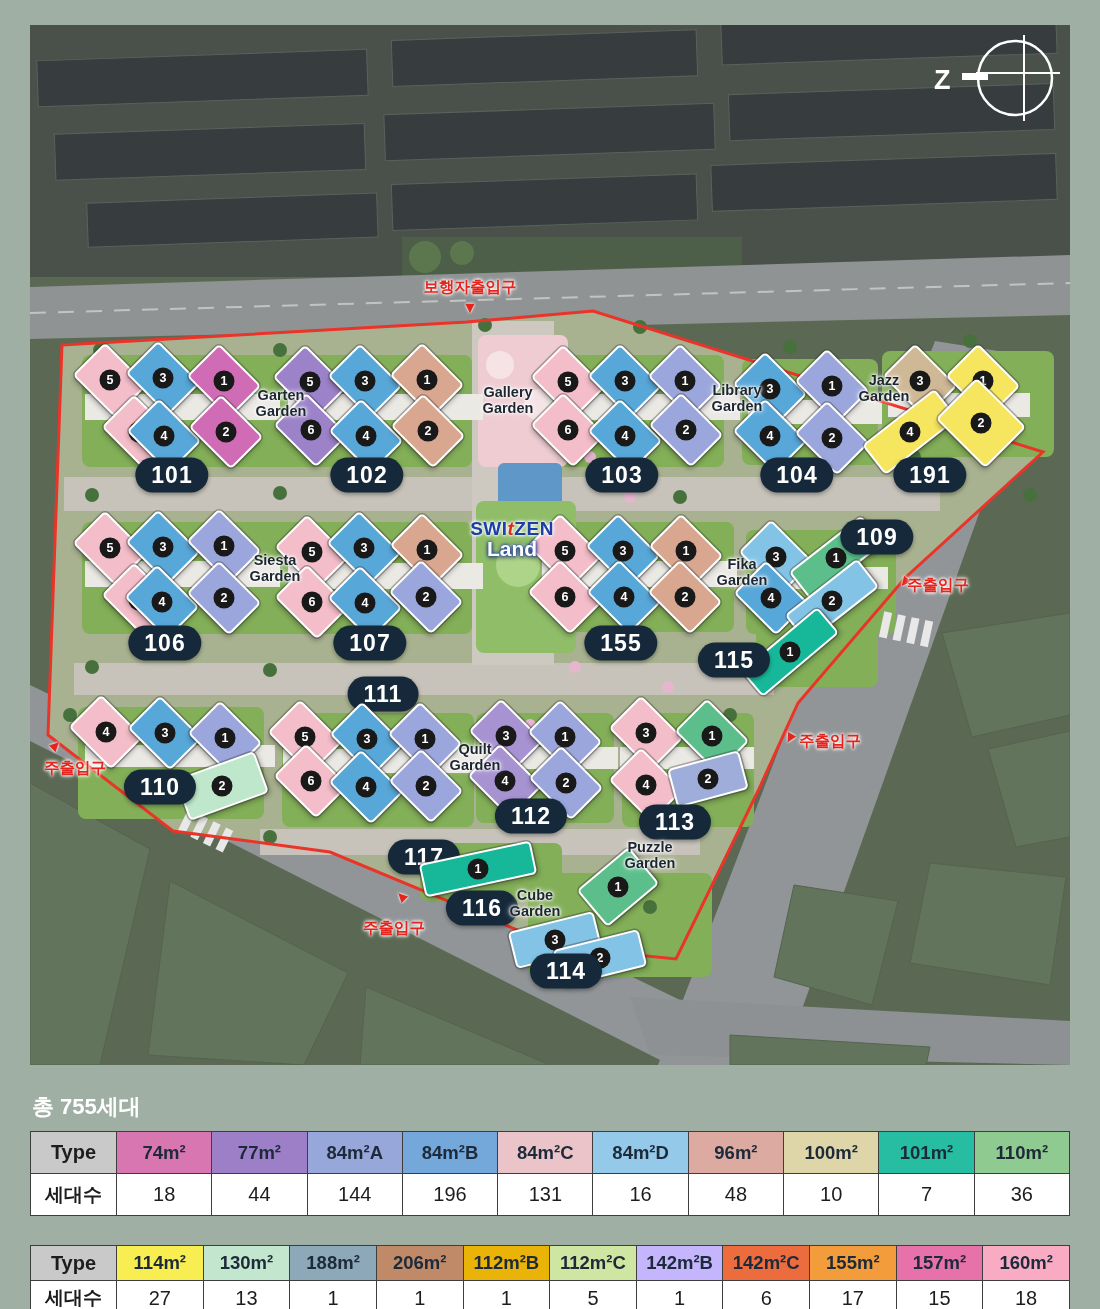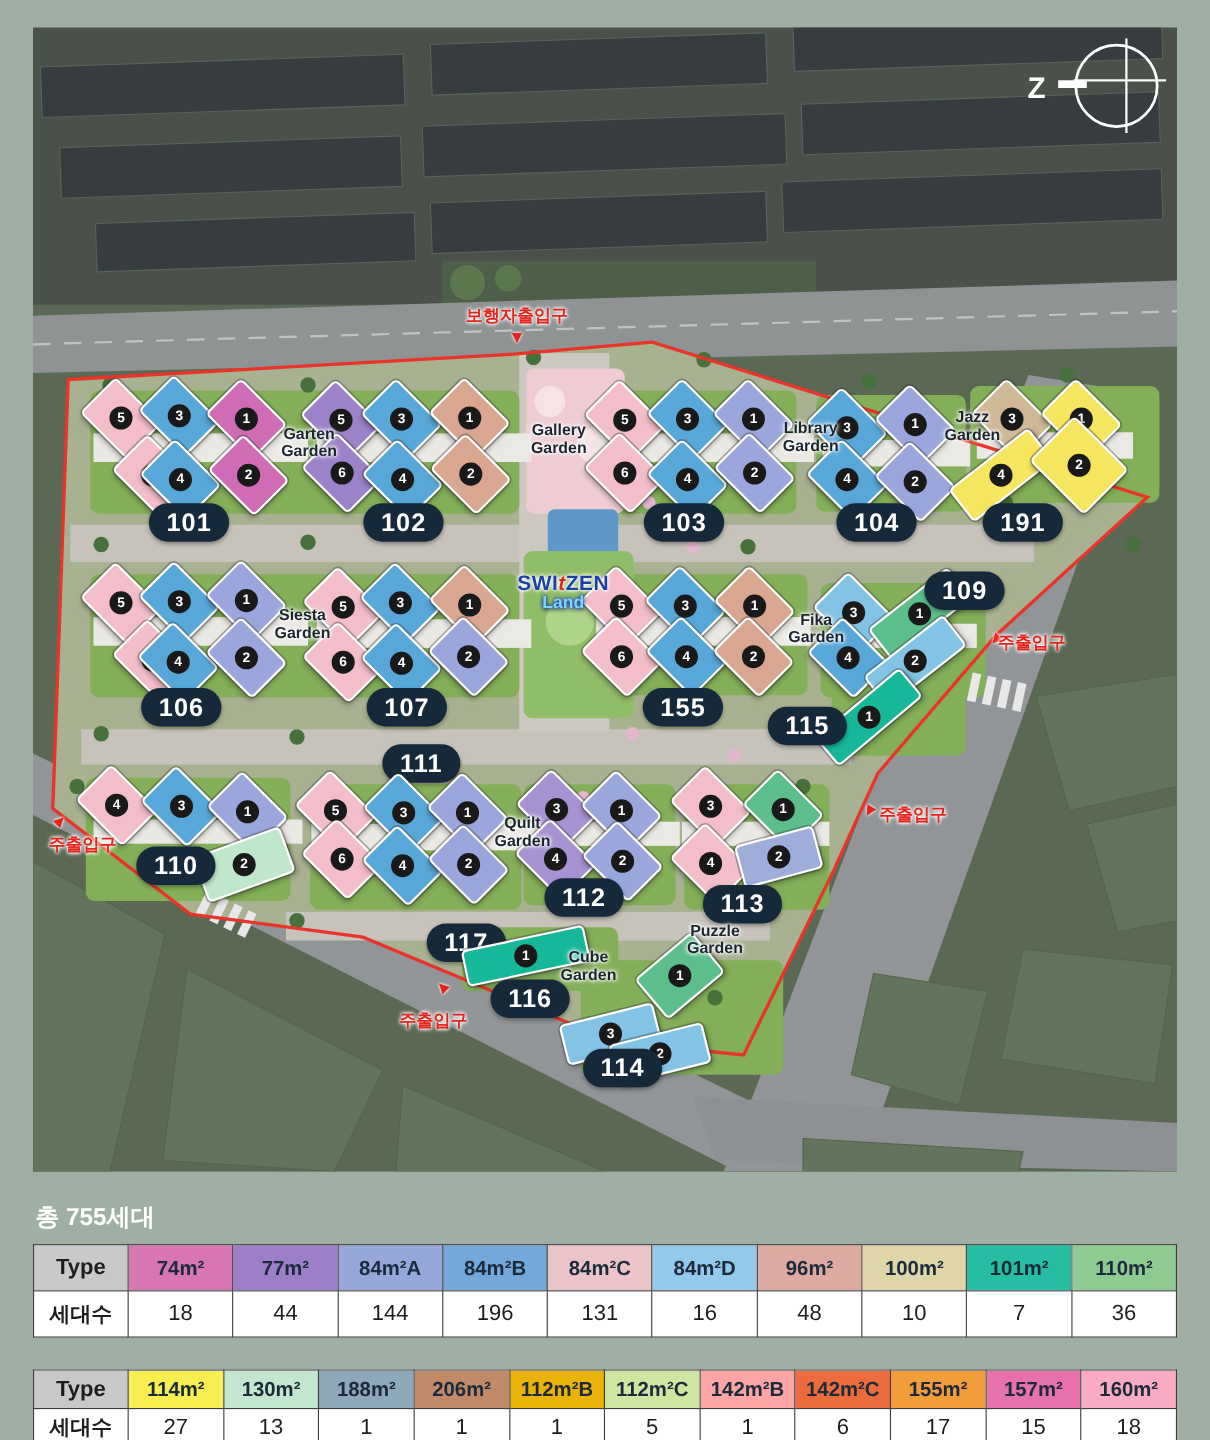--- a/index.html
+++ b/index.html
@@ -44,21 +44,21 @@
   }
   .ent-t{
     position:absolute;color:#e5251d;font-size:16px;line-height:1;
     text-shadow:0 0 2px #fff,0 0 3px #fff;
   }
   .logo{position:absolute;transform:translate(-50%,-50%);text-align:center;white-space:nowrap;}
   .logo .l1{font-size:19px;font-weight:800;letter-spacing:.5px;
     text-shadow:0 0 3px #fff,0 0 3px #fff,0 0 5px #fff;}
   .logo .b{color:#1c3ea8;}
   .logo .r{color:#dd2720;font-style:italic;}
-  .logo .l2{color:#7dd3fc;font-size:16px;font-weight:800;margin-top:-3px;
+  .logo .l2{color:#ffffff;font-size:21px;font-weight:800;margin-top:-3px;
     text-shadow:0 0 3px #1c3ea8,0 0 4px #1c3ea8,0 2px 4px rgba(0,0,0,.45);}
   .compass{position:absolute;left:890px;top:6px;}
   
   .total{color:#fff;font-size:22px;font-weight:bold;margin:27px 0 9px 32px;}
   .tables{margin:0 30px;}
   .unit-table{border-collapse:collapse;width:1040px;table-layout:fixed;background:#fff;}
   .unit-table th,.unit-table td{border:1px solid #3d3d3d;text-align:center;overflow:hidden;}
   .t1 tr{height:42px;}
   .t2 tr{height:35px;}
   .t2{margin-top:29px;}
@@ -419,21 +419,21 @@
         <span class="badge" style="transform: translate(-50%, -50%) rotate(14deg);">2</span>
       </div>
       <div class="blk" style="left: 536px; top: 946px; position: absolute;">114</div>
       <div class="garden" style="left: 251px; top: 378px; position: absolute;">Garten<br>Garden</div>
       <div class="garden" style="left: 478px; top: 375px; position: absolute;">Gallery<br>Garden</div>
       <div class="garden" style="left: 707px; top: 373px; position: absolute;">Library<br>Garden</div>
       <div class="garden" style="left: 854px; top: 363px; position: absolute;">Jazz<br>Garden</div>
       <div class="garden" style="left: 245px; top: 543px; position: absolute;">Siesta<br>Garden</div>
       <div class="garden" style="left: 712px; top: 547px; position: absolute;">Fika<br>Garden</div>
       <div class="garden" style="left: 445px; top: 732px; position: absolute;">Quilt<br>Garden</div>
-      <div class="garden" style="left: 505px; top: 854px; position: absolute;">Cube<br>Garden</div>
+      <div class="garden" style="left: 505px; top: 878px; position: absolute;">Cube<br>Garden</div>
       <div class="garden" style="left: 620px; top: 830px; position: absolute;">Puzzle<br>Garden</div>
       <div class="ent-t" style="left: 440px; top: 283px; position: absolute; transform: translate(-50%, -50%) rotate(0deg);">▼</div>
       <div class="ent" style="left: 440px; top: 262px; position: absolute;">보행자출입구</div>
       <div class="ent-t" style="left: 875px; top: 557px; position: absolute; transform: translate(-50%, -50%) rotate(40deg);">▼</div>
       <div class="ent" style="left: 908px; top: 560px; position: absolute;">주출입구</div>
       <div class="ent-t" style="left: 760px; top: 713px; position: absolute; transform: translate(-50%, -50%) rotate(30deg);">▼</div>
       <div class="ent" style="left: 800px; top: 716px; position: absolute;">주출입구</div>
       <div class="ent-t" style="left: 25px; top: 721px; position: absolute; transform: translate(-50%, -50%) rotate(225deg);">▼</div>
       <div class="ent" style="left: 45px; top: 743px; position: absolute;">주출입구</div>
       <div class="ent-t" style="left: 372px; top: 872px; position: absolute; transform: translate(-50%, -50%) rotate(135deg);">▼</div>
@@ -518,21 +518,21 @@
       </colgroup>
       <tbody>
         <tr>
           <th class="type-head">Type</th>
           <th class="col-head" style="background: rgb(248, 238, 82);">114m²</th>
           <th class="col-head" style="background: rgb(195, 230, 206);">130m²</th>
           <th class="col-head" style="background: rgb(141, 168, 185);">188m²</th>
           <th class="col-head" style="background: rgb(192, 138, 105);">206m²</th>
           <th class="col-head" style="background: #eab308;">112m²B</th>
           <th class="col-head" style="background: rgb(207, 229, 162);">112m²C</th>
-          <th class="col-head" style="background: #fca5a5;">142m²B</th>
+          <th class="col-head" style="background: #c4b5fd;">142m²B</th>
           <th class="col-head" style="background: rgb(236, 108, 62);">142m²C</th>
           <th class="col-head" style="background: rgb(242, 156, 59);">155m²</th>
           <th class="col-head" style="background: rgb(231, 113, 169);">157m²</th>
           <th class="col-head" style="background: rgb(248, 171, 195);">160m²</th>
         </tr>
         <tr>
           <th class="rowhead">세대수</th>
           <td class="val">27</td>
           <td class="val">13</td>
           <td class="val">1</td>

